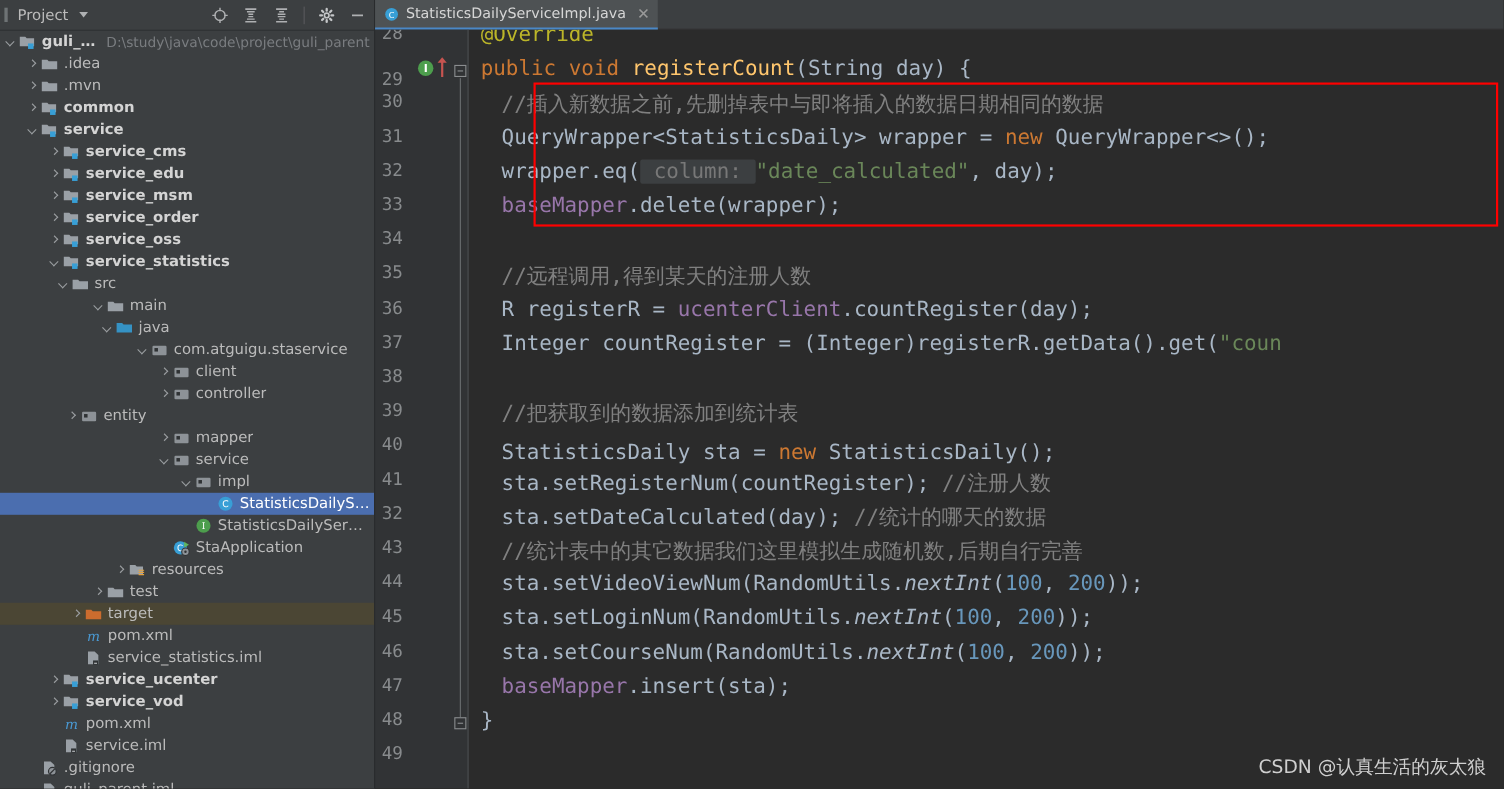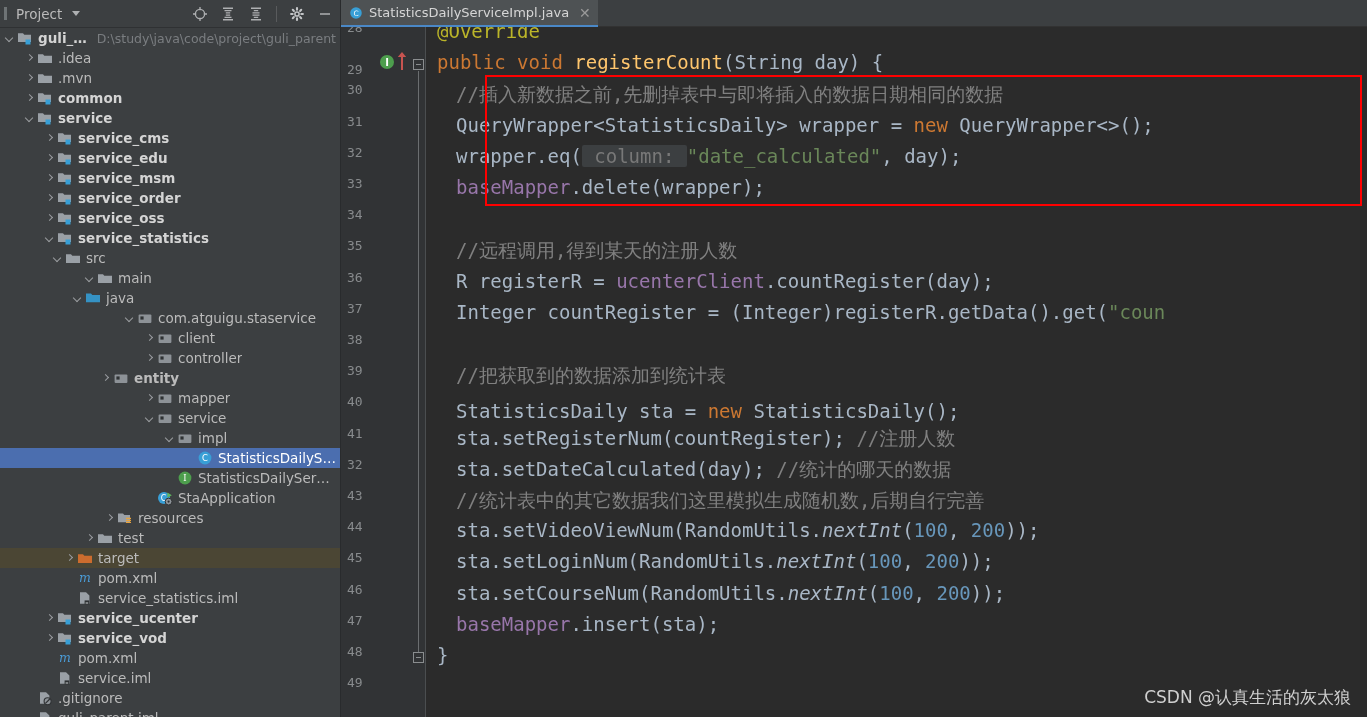--- a/index.html
+++ b/index.html
@@ -88,21 +88,21 @@
     overflow: hidden; background: #2b2b2b;
   }
   #gutter {
     position: absolute; left: 0; top: 0; width: 85px; height: 100%;
     background: #313335;
   }
   #gutter-line { position:absolute; left:84px; top:0; width:1px; height:100%; background:#4b4e50; }
   .lnum {
     position: absolute; right: 0; width: 85px; text-align: left;
     padding-left: 6px;
-    color: #888b8d; font-size: 13px;
+    color: #888b8d; font-size: 16px;
     font-family: "DejaVu Sans Mono", "Liberation Mono", monospace;
   }
   #codelayer {
     position: absolute; left: 0; top: 0; right: 0; bottom: 0;
   }
   .cl {
     position: absolute; left: 96px; white-space: pre;
     font-family: "DejaVu Sans Mono", "Liberation Mono", monospace;
     font-size: 19px; letter-spacing: 0px;
     color: #a9b7c6;
@@ -274,21 +274,21 @@
             </svg></span>
           <span class="lbl">src</span>
         </div>
         <div class="row" style="padding-left: 84px;">
           <span class="arrow open"></span>
           <span class="ico"><svg width="16" height="16" viewBox="0 0 16 16">
               <path d="M1 4.3h5l1.3 1.4H15v7.3H1z" fill="#9aa0a6"></path>
             </svg></span>
           <span class="lbl">main</span>
         </div>
-        <div class="row" style="padding-left: 72px;">
+        <div class="row" style="padding-left: 72px; margin-left: 20px;">
           <span class="arrow open"></span>
           <span class="ico"><svg width="16" height="16" viewBox="0 0 16 16">
               <path d="M1 3.6h5l1.3 1.4H15v7.3H1z" fill="#3592c4"></path>
             </svg></span>
           <span class="lbl">java</span>
         </div>
         <div class="row" style="padding-left: 124px;">
           <span class="arrow open"></span>
           <span class="ico"><svg width="16" height="16" viewBox="0 0 16 16">
               <rect x="1.6" y="4.4" width="12.8" height="8.6" rx="1" fill="#8d9297"></rect>
@@ -305,21 +305,21 @@
           <span class="lbl">client</span>
         </div>
         <div class="row" style="padding-left: 144px;">
           <span class="arrow closed"></span>
           <span class="ico"><svg width="16" height="16" viewBox="0 0 16 16">
               <rect x="1.6" y="4.4" width="12.8" height="8.6" rx="1" fill="#8d9297"></rect>
         <rect x="3.4" y="6.4" width="3.2" height="3.2" fill="#2f3234"></rect>
             </svg></span>
           <span class="lbl">controller</span>
         </div>
-        <div class="row" style="padding-left: 100px; font-weight: bold;">
+        <div class="row" style="padding-left: 60px;">
           <span class="arrow closed"></span>
           <span class="ico"><svg width="16" height="16" viewBox="0 0 16 16">
               <rect x="1.6" y="4.4" width="12.8" height="8.6" rx="1" fill="#8d9297"></rect>
         <rect x="3.4" y="6.4" width="3.2" height="3.2" fill="#2f3234"></rect>
             </svg></span>
           <span class="lbl">entity</span>
         </div>
         <div class="row" style="padding-left: 144px;">
           <span class="arrow closed"></span>
           <span class="ico"><svg width="16" height="16" viewBox="0 0 16 16">

